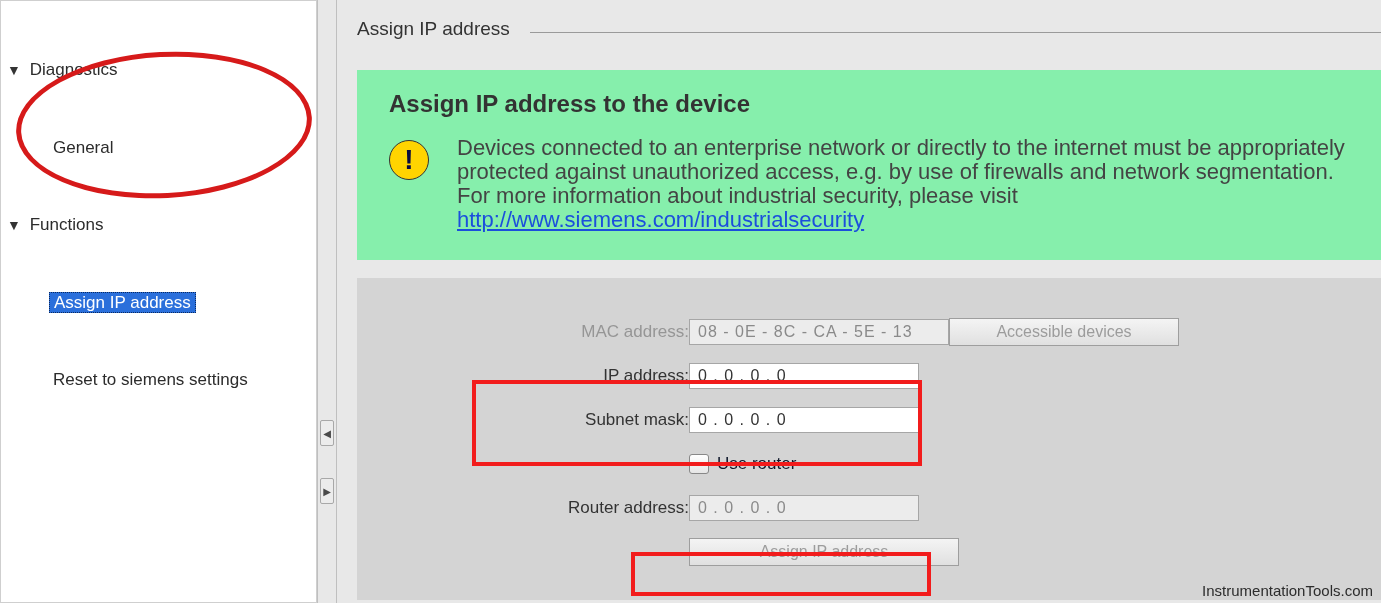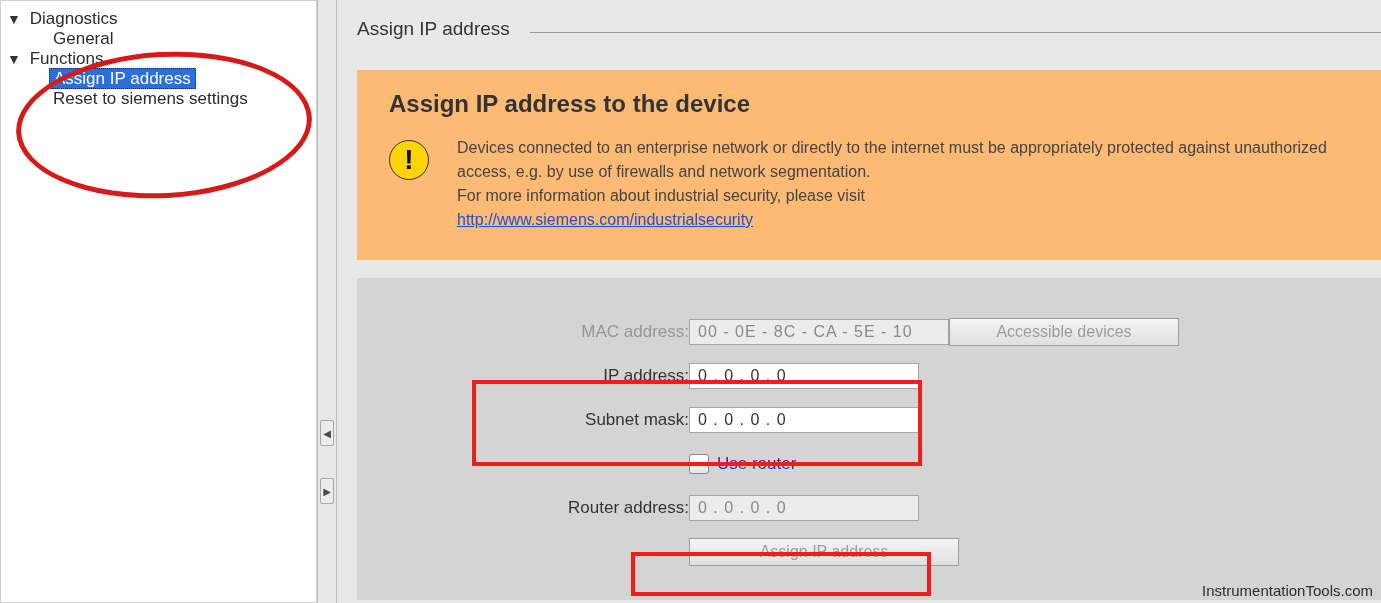--- a/index.html
+++ b/index.html
@@ -22,21 +22,21 @@
   
   .sidebar {
     width: 317px;
     background: #fff;
     border: 1px solid #cfcfcf;
     padding: 8px 4px 8px 6px;
     font-size: 17px;
     color: #2c2c2c;
     overflow: hidden;
   }
-  .tree-node { line-height: 20px; }
+  .tree-node { line-height: 33px; margin-top: 44px; }
   .tree-root { padding-left: 0; margin: 0; list-style: none; }
   .tree-children { padding-left: 42px; margin: 0; list-style: none; }
   .tree-label { padding: 0 4px; cursor: default; white-space: nowrap; }
   .tree-toggle {
     display: inline-block;
     width: 14px;
     color: #333;
     font-size: 14px;
     padding-right: 4px;
   }
@@ -97,21 +97,21 @@
   }
   .title-rule {
     flex: 1;
     height: 1px;
     background: #9a9a9a;
     margin-top: 6px;
   }
   
   .info-box {
     margin-top: 26px;
-    background: #fdba74;
+    background: #86efac;
     padding: 20px 26px 28px 32px;
   }
   .info-heading {
     font-size: 24px;
     font-weight: 700;
     color: #333;
     margin: 0 0 18px 0;
   }
   .info-body { display: flex; gap: 28px; align-items: flex-start; }
   .warn-icon {
@@ -122,21 +122,21 @@
     display: flex;
     align-items: center;
     justify-content: center;
     font-size: 28px;
     font-weight: 900;
     color: #0a0a40;
     flex-shrink: 0;
     margin-top: 4px;
   }
   .info-text {
-    font-size: 16px;
+    font-size: 22px;
     color: #444;
     line-height: 24px;
   }
   .info-link { color: #1b4fdc; text-decoration: underline; }
   
   .form-area {
     margin-top: 18px;
     background: #d4d4d4;
     padding: 38px 26px 20px 32px;
   }
@@ -173,21 +173,21 @@
     min-width: 230px;
   }
   .btn.disabled { color: #9c9c9c; cursor: default; }
   .chk {
     width: 20px; height: 20px;
     border: 1px solid #888;
     border-radius: 3px;
     background: linear-gradient(#fff,#e6e6e6);
     display: inline-block;
   }
-  .chk-label { font-size: 17px; color: #4c1d95; margin-left: 8px; }
+  .chk-label { font-size: 17px; color: #0f172a; margin-left: 8px; }
   
   .red-box {
     position: absolute;
     border: 4px solid #f21c1c;
     pointer-events: none;
   }
   .red-oval {
     position: absolute;
     border: 5px solid #d61a1a;
     border-radius: 50% / 50%;
@@ -257,21 +257,21 @@
           <span>Devices connected to an enterprise network or directly to the internet must be appropriately protected against unauthorized access, e.g. by use of firewalls and network segmentation.</span><br>
           <span>For more information about industrial security, please visit</span><br>
           <a href="#" class="info-link">http://www.siemens.com/industrialsecurity</a>
         </div>
       </div>
     </div>
 
     <div class="form-area">
       <div class="form-row">
         <span class="form-label disabled">MAC address:</span>
-        <span class="octet-box readonly" style="min-width:260px">00  - 0E  - 8C  - CA  - 5E  - 10</span>
+        <span class="octet-box readonly" style="min-width:260px">08  - 0E  - 8C  - CA  - 5E  - 13</span>
         <button class="btn disabled">Accessible devices</button>
       </div>
 
       <div class="form-row">
         <span class="form-label">IP address:</span>
         <span class="octet-box">0      . 0      . 0      . 0</span>
       </div>
 
       <div class="form-row">
         <span class="form-label">Subnet mask:</span>

